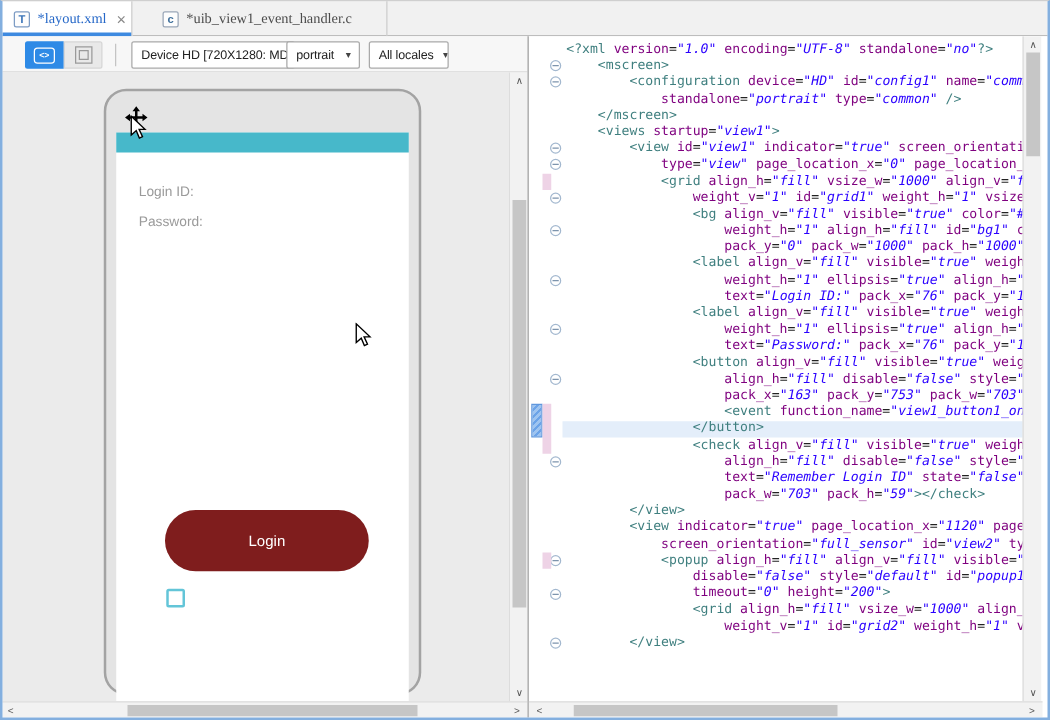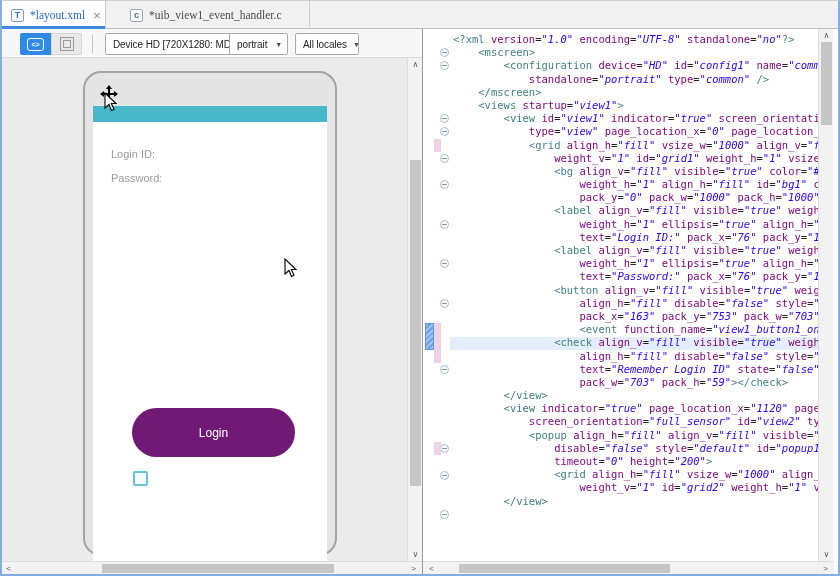--- a/index.html
+++ b/index.html
@@ -36,21 +36,21 @@
   .combo.c1{left:103px;width:131px;}
   .combo.c2{left:227px;width:59px;}
   .combo.c3{left:293px;width:64px;}
 
   
   .canvas{position:absolute;left:2px;top:58px;width:405px;height:503px;background:#ebebeb;overflow:hidden;}
   .phone{position:absolute;left:81px;top:13px;width:254px;height:485px;background:#e4e4e4;border:2px solid #a3a3a3;border-radius:18px;box-sizing:border-box;}
   .screen{position:absolute;left:8px;top:33px;width:234px;height:532px;background:#fff;}
   .statusbar{position:absolute;left:0;top:0;width:234px;height:16px;background:#47b8ca;}
   .lbl{position:absolute;left:18px;font-size:11px;color:#9a9a9a;}
-  .login-btn{position:absolute;left:39px;top:302px;width:163px;height:49px;background:#701a75;border-radius:25px;
+  .login-btn{position:absolute;left:39px;top:302px;width:163px;height:49px;background:#7f1d1d;border-radius:25px;
              display:flex;align-items:center;justify-content:center;color:#fff;font-size:12px;}
   .chk{position:absolute;left:40px;top:365px;width:15px;height:15px;border:2px solid #63c5d8;border-radius:2px;background:#fff;box-sizing:border-box;}
   .chk-lbl{position:absolute;left:65px;top:363px;font-size:14.5px;color:#3c3c3c;}
   .cursor{position:absolute;z-index:5;}
 
   
   .sbv{position:absolute;background:#f2f2f2;border-left:1px solid #dcdcdc;box-sizing:border-box;}
   .sbh{position:absolute;background:#f2f2f2;border-top:1px solid #dcdcdc;box-sizing:border-box;}
   .sb-arrow{position:absolute;width:13px;height:13px;display:flex;align-items:center;justify-content:center;font-size:8px;color:#555;}
   .sb-thumb{position:absolute;background:#c6c6c6;}
@@ -185,20 +185,21 @@
         <div class="code-line"><span class="pl">                </span><span class="t">&lt;label</span><span class="pl"> </span><span class="a">align_v</span><span class="q">=</span><span class="v">"fill"</span><span class="pl"> </span><span class="a">visible</span><span class="q">=</span><span class="v">"true"</span><span class="pl"> </span><span class="a">weigh</span></div>
         <div class="code-line"><span class="pl">                    </span><span class="a">weight_h</span><span class="q">=</span><span class="v">"1"</span><span class="pl"> </span><span class="a">ellipsis</span><span class="q">=</span><span class="v">"true"</span><span class="pl"> </span><span class="a">align_h</span><span class="q">=</span><span class="v">"</span></div>
         <div class="code-line"><span class="pl">                    </span><span class="a">text</span><span class="q">=</span><span class="v">"Login ID:"</span><span class="pl"> </span><span class="a">pack_x</span><span class="q">=</span><span class="v">"76"</span><span class="pl"> </span><span class="a">pack_y</span><span class="q">=</span><span class="v">"1</span></div>
         <div class="code-line"><span class="pl">                </span><span class="t">&lt;label</span><span class="pl"> </span><span class="a">align_v</span><span class="q">=</span><span class="v">"fill"</span><span class="pl"> </span><span class="a">visible</span><span class="q">=</span><span class="v">"true"</span><span class="pl"> </span><span class="a">weigh</span></div>
         <div class="code-line"><span class="pl">                    </span><span class="a">weight_h</span><span class="q">=</span><span class="v">"1"</span><span class="pl"> </span><span class="a">ellipsis</span><span class="q">=</span><span class="v">"true"</span><span class="pl"> </span><span class="a">align_h</span><span class="q">=</span><span class="v">"</span></div>
         <div class="code-line"><span class="pl">                    </span><span class="a">text</span><span class="q">=</span><span class="v">"Password:"</span><span class="pl"> </span><span class="a">pack_x</span><span class="q">=</span><span class="v">"76"</span><span class="pl"> </span><span class="a">pack_y</span><span class="q">=</span><span class="v">"1</span></div>
         <div class="code-line"><span class="pl">                </span><span class="t">&lt;button</span><span class="pl"> </span><span class="a">align_v</span><span class="q">=</span><span class="v">"fill"</span><span class="pl"> </span><span class="a">visible</span><span class="q">=</span><span class="v">"true"</span><span class="pl"> </span><span class="a">weig</span></div>
         <div class="code-line"><span class="pl">                    </span><span class="a">align_h</span><span class="q">=</span><span class="v">"fill"</span><span class="pl"> </span><span class="a">disable</span><span class="q">=</span><span class="v">"false"</span><span class="pl"> </span><span class="a">style</span><span class="q">=</span><span class="v">"</span></div>
         <div class="code-line"><span class="pl">                    </span><span class="a">pack_x</span><span class="q">=</span><span class="v">"163"</span><span class="pl"> </span><span class="a">pack_y</span><span class="q">=</span><span class="v">"753"</span><span class="pl"> </span><span class="a">pack_w</span><span class="q">=</span><span class="v">"703"</span></div>
         <div class="code-line"><span class="pl">                    </span><span class="t">&lt;event</span><span class="pl"> </span><span class="a">function_name</span><span class="q">=</span><span class="v">"view1_button1_on</span></div>
+        <div class="code-line"><span class="pl">                </span><span class="t">&lt;/button</span><span class="t">&gt;</span></div>
         <div class="code-line"><span class="pl">                </span><span class="t">&lt;check</span><span class="pl"> </span><span class="a">align_v</span><span class="q">=</span><span class="v">"fill"</span><span class="pl"> </span><span class="a">visible</span><span class="q">=</span><span class="v">"true"</span><span class="pl"> </span><span class="a">weigh</span></div>
         <div class="code-line"><span class="pl">                    </span><span class="a">align_h</span><span class="q">=</span><span class="v">"fill"</span><span class="pl"> </span><span class="a">disable</span><span class="q">=</span><span class="v">"false"</span><span class="pl"> </span><span class="a">style</span><span class="q">=</span><span class="v">"</span></div>
         <div class="code-line"><span class="pl">                    </span><span class="a">text</span><span class="q">=</span><span class="v">"Remember Login ID"</span><span class="pl"> </span><span class="a">state</span><span class="q">=</span><span class="v">"false"</span></div>
         <div class="code-line"><span class="pl">                    </span><span class="a">pack_w</span><span class="q">=</span><span class="v">"703"</span><span class="pl"> </span><span class="a">pack_h</span><span class="q">=</span><span class="v">"59"</span><span class="t">&gt;</span><span class="t">&lt;/check</span><span class="t">&gt;</span></div>
         <div class="code-line"><span class="pl">        </span><span class="t">&lt;/view</span><span class="t">&gt;</span></div>
         <div class="code-line"><span class="pl">        </span><span class="t">&lt;view</span><span class="pl"> </span><span class="a">indicator</span><span class="q">=</span><span class="v">"true"</span><span class="pl"> </span><span class="a">page_location_x</span><span class="q">=</span><span class="v">"1120"</span><span class="pl"> </span><span class="a">page</span></div>
         <div class="code-line"><span class="pl">            </span><span class="a">screen_orientation</span><span class="q">=</span><span class="v">"full_sensor"</span><span class="pl"> </span><span class="a">id</span><span class="q">=</span><span class="v">"view2"</span><span class="pl"> </span><span class="a">ty</span></div>
         <div class="code-line"><span class="pl">            </span><span class="t">&lt;popup</span><span class="pl"> </span><span class="a">align_h</span><span class="q">=</span><span class="v">"fill"</span><span class="pl"> </span><span class="a">align_v</span><span class="q">=</span><span class="v">"fill"</span><span class="pl"> </span><span class="a">visible</span><span class="q">=</span><span class="v">"</span></div>
         <div class="code-line"><span class="pl">                </span><span class="a">disable</span><span class="q">=</span><span class="v">"false"</span><span class="pl"> </span><span class="a">style</span><span class="q">=</span><span class="v">"default"</span><span class="pl"> </span><span class="a">id</span><span class="q">=</span><span class="v">"popup1</span></div>
         <div class="code-line"><span class="pl">                </span><span class="a">timeout</span><span class="q">=</span><span class="v">"0"</span><span class="pl"> </span><span class="a">height</span><span class="q">=</span><span class="v">"200"</span><span class="t">&gt;</span></div>

